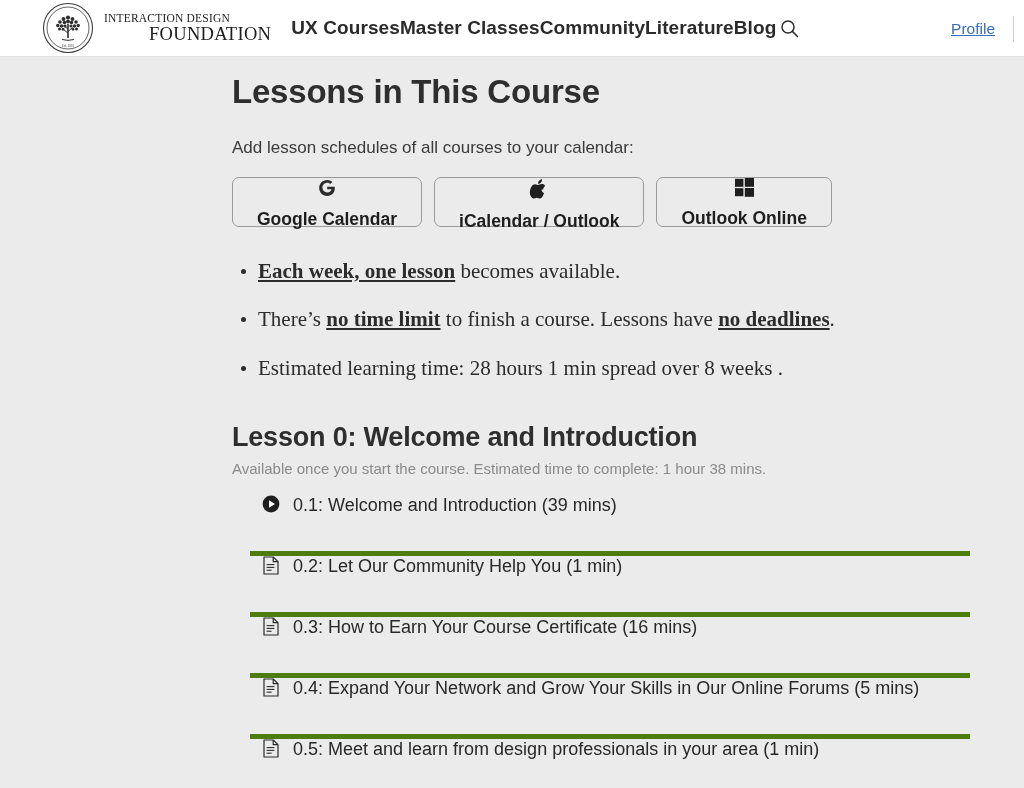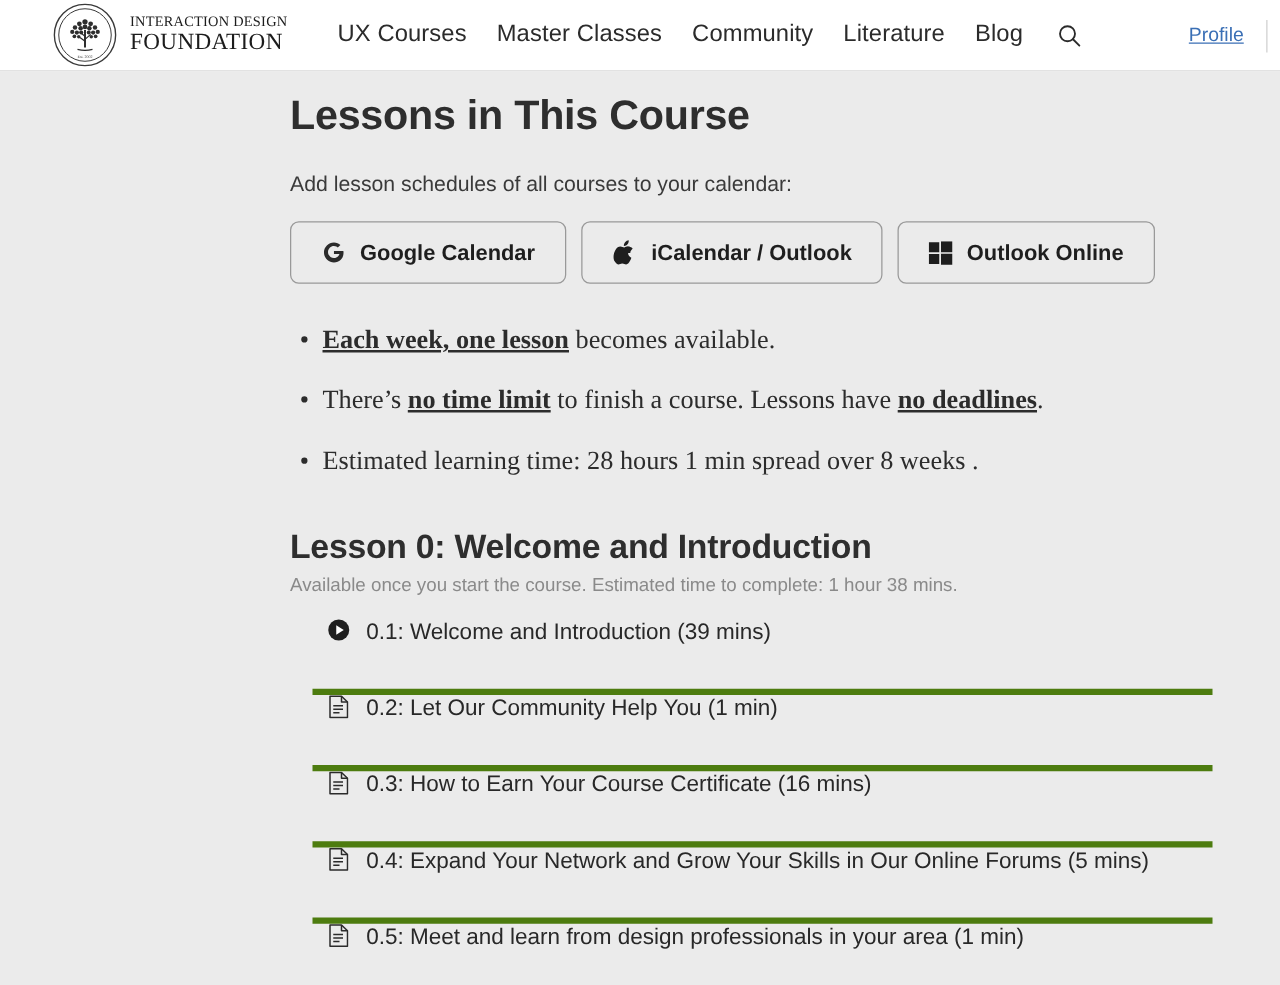--- a/index.html
+++ b/index.html
@@ -41,27 +41,28 @@
   }
   .brand-words .line1 {
     font-size: 11.5px;
     letter-spacing: .2px;
     font-weight: 400;
   }
   .brand-words .line2 {
     font-size: 18.5px;
     letter-spacing: .3px;
     margin-top: 1px;
+    margin-left: 45px;
   }
 
   .main-nav {
     display: flex;
     align-items: center;
-    gap: 24px;
-    margin-left: 40px;
+    margin-left: 20px;
+    font-weight: bold;
   }
   .nav-link {
     font-size: 19px;
     color: #2b2b2b;
     text-decoration: none;
     white-space: nowrap;
     letter-spacing: .1px;
   }
   .nav-search {
     display: inline-flex;
@@ -132,20 +133,21 @@
     padding: 0 24px;
     border: 1px solid #999;
     border-radius: 7px;
     background: #ebebeb;
     font-size: 17.5px;
     font-weight: 700;
     color: #1e1e1e;
     cursor: pointer;
     white-space: nowrap;
     font-family: "Liberation Sans", sans-serif;
+    flex-direction: column;
   }
   .cal-btn .glyph { display: inline-flex; align-items: center; }
 
   
   .facts {
     margin: 30px 0 0 0;
     padding: 0 0 0 26px;
     list-style: none;
     font-family: "Liberation Serif", serif;
   }

